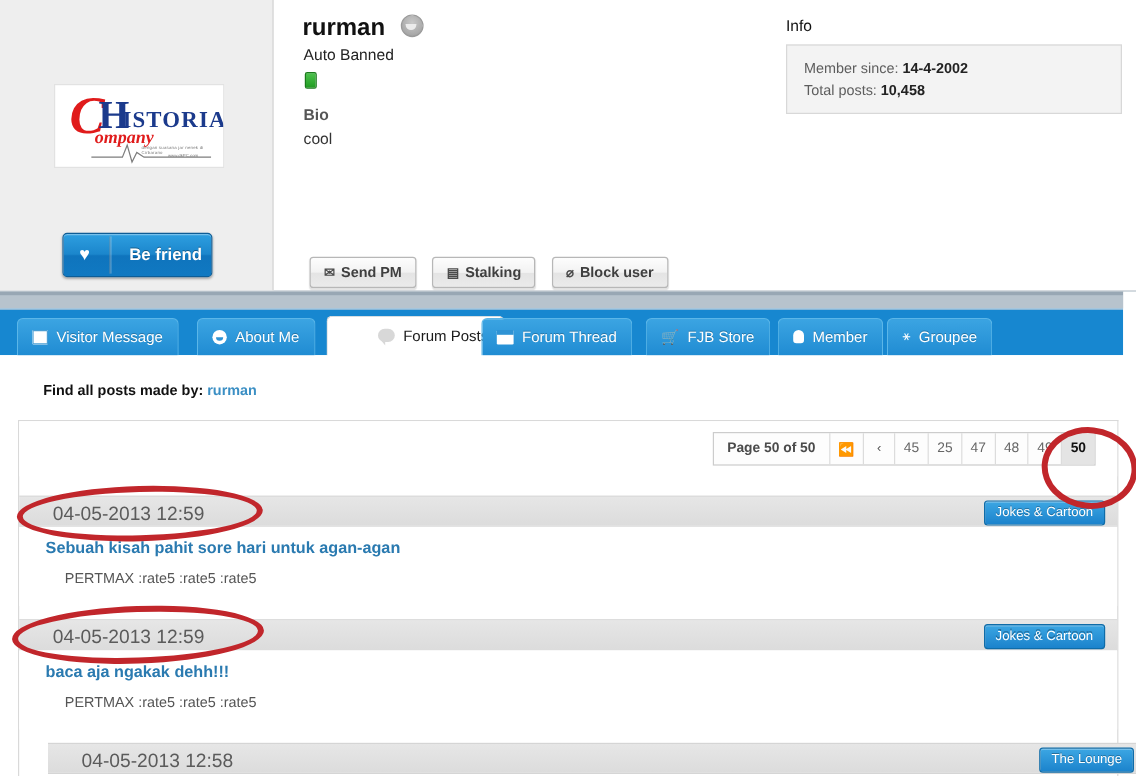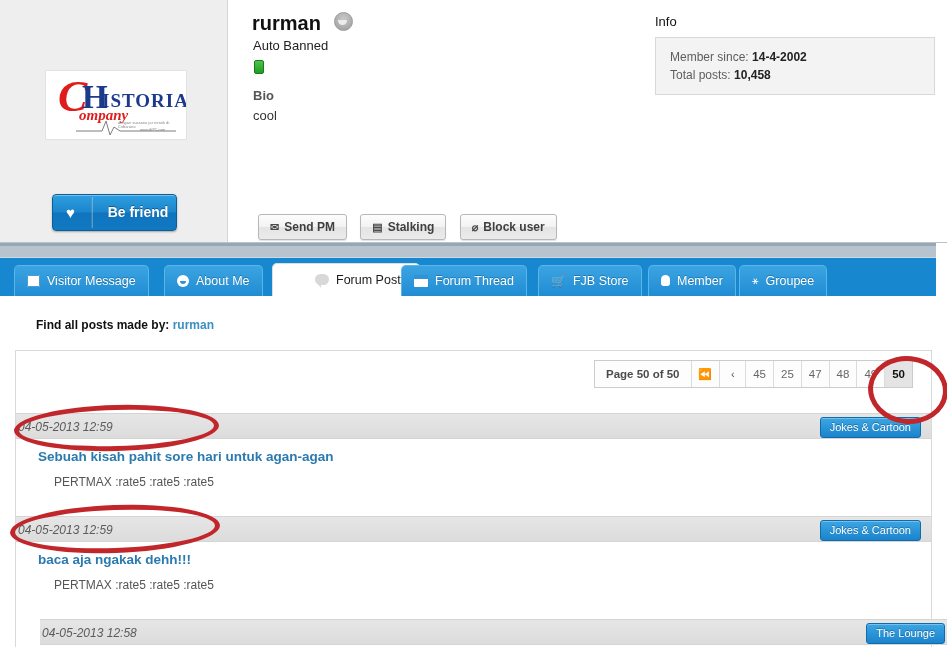--- a/index.html
+++ b/index.html
@@ -225,21 +225,21 @@
   .pg.arrow{color:#555;font-size:11px;}
   .pg.current{background:#e4e4e4;color:#111;font-weight:bold;}
 
   .post-head{
     position:absolute;left:0;width:915px;height:26px;
     background:linear-gradient(to bottom,#e6e6e6,#dcdcdc);
     border-top:1px solid #d5d5d5;border-bottom:1px solid #d5d5d5;
     box-sizing:border-box;
   }
   .post-date{
-    position:absolute;left:2px;top:6px;font-size:12px;color:#5b5b5b;font-style:italic;
+    position:absolute;left:28px;top:6px;font-size:16px;color:#5b5b5b;
   }
   .forum-badge{
     position:absolute;right:10px;top:3px;height:19px;line-height:18px;
     padding:0 9px;border-radius:3px;
     background:linear-gradient(to bottom,#3ca6e3 0%,#1b83cc 100%);
     border:1px solid #0f6ca8;
     color:#fff;font-size:11px;
     text-shadow:0 -1px 0 rgba(0,0,0,.3);
     box-shadow:inset 0 1px 0 rgba(255,255,255,.3);
     cursor:pointer;white-space:nowrap;

